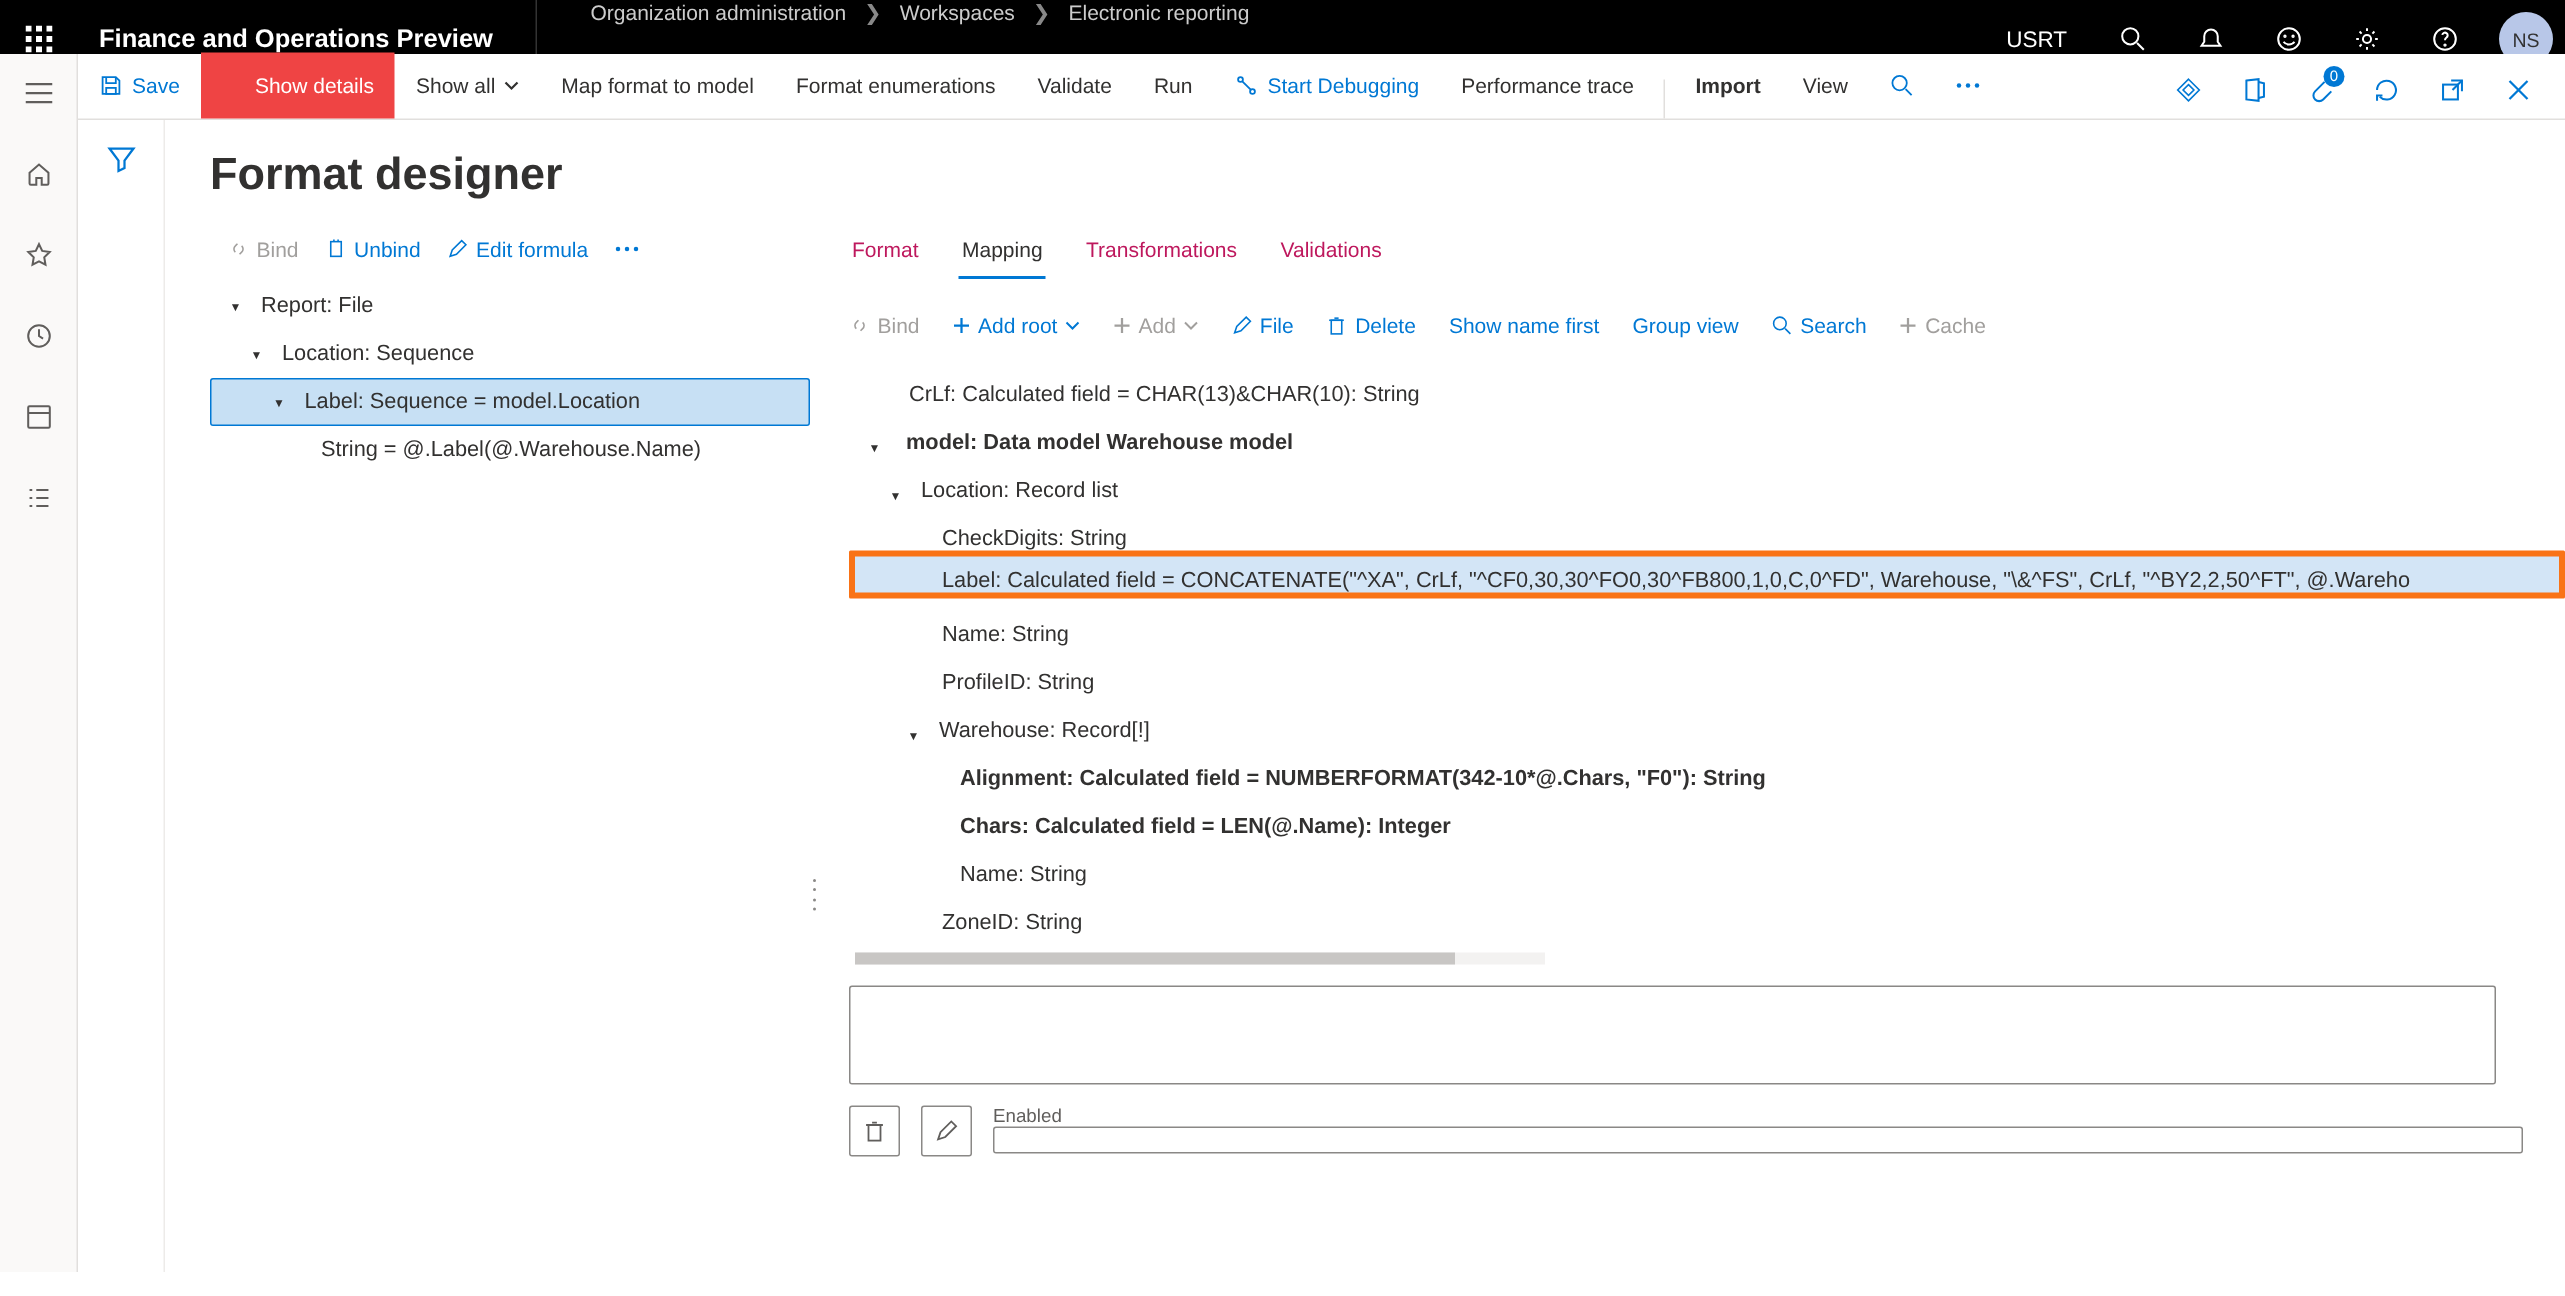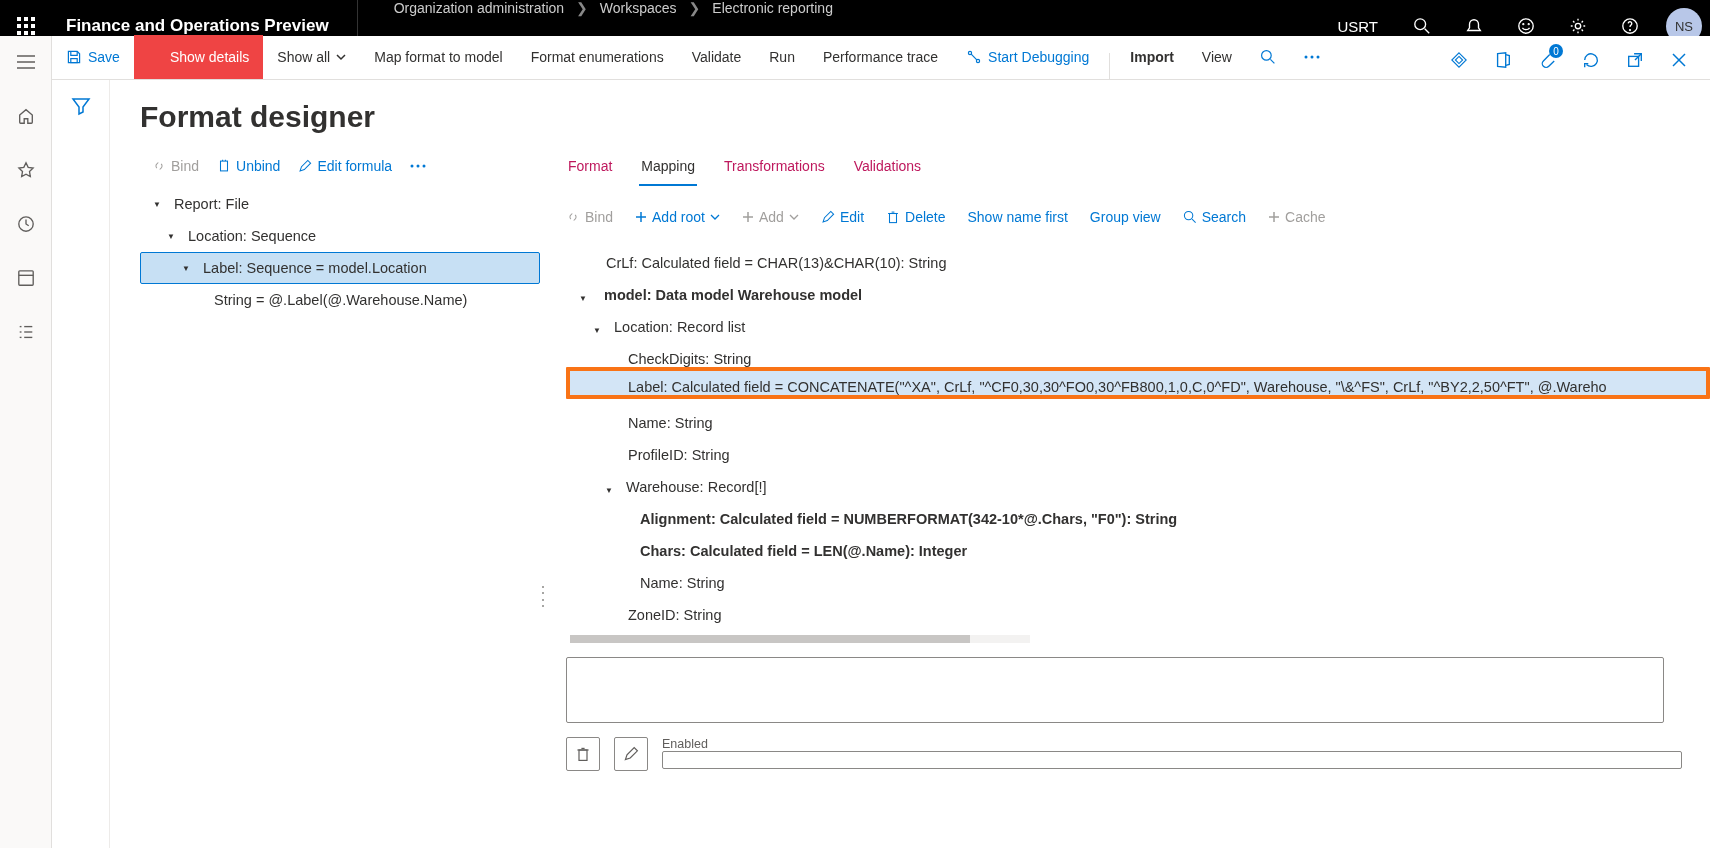--- a/index.html
+++ b/index.html
@@ -479,30 +479,30 @@
       </div>
       <div class="cmd">
         <span>Format enumerations</span>
       </div>
       <div class="cmd">
         <span>Validate</span>
       </div>
       <div class="cmd">
         <span>Run</span>
       </div>
-      <div class="cmd">
-        <span>Performance trace</span>
-      </div>
       <div class="cmd blue">
         <svg width="16" height="16" viewBox="0 0 20 20" fill="none" stroke="#0078d4" stroke-width="1.5">
             <circle cx="5" cy="5" r="2"></circle>
             <circle cx="15" cy="15" r="2"></circle>
             <path d="M6.5 6.5L13.5 13.5"></path>
           </svg>
         <span>Start Debugging</span>
+      </div>
+      <div class="cmd">
+        <span>Performance trace</span>
       </div>
       <div class="cmd-sep"></div>
       <div class="cmd" style="font-weight:600">
         <span>Import</span>
       </div>
       <div class="cmd">
         <span>View</span>
       </div>
       <div class="cmd blue">
         <svg width="16" height="16" viewBox="0 0 20 20" fill="none" stroke="#0078d4" stroke-width="1.5">
@@ -662,21 +662,21 @@
                   </svg>
                 <span>Add</span>
                 <svg width="10" height="10" viewBox="0 0 10 10" fill="none" stroke="#a19f9d" stroke-width="1.3">
                     <path d="M1 3l4 4 4-4"></path>
                   </svg>
               </span>
               <span class="tool blue">
                 <svg width="14" height="14" viewBox="0 0 20 20" fill="none" stroke="#0078d4" stroke-width="1.5">
                     <path d="M3 17l2-6 9-9 4 4-9 9z"></path>
                   </svg>
-                <span>Edit</span>
+                <span>File</span>
               </span>
               <span class="tool blue">
                 <svg width="14" height="14" viewBox="0 0 20 20" fill="none" stroke="#0078d4" stroke-width="1.5">
                     <rect x="5" y="5" width="10" height="13"></rect>
                     <line x1="3" y1="5" x2="17" y2="5"></line>
                     <line x1="8" y1="3" x2="12" y2="3"></line>
                   </svg>
                 <span>Delete</span>
               </span>
               <span class="tool blue">

